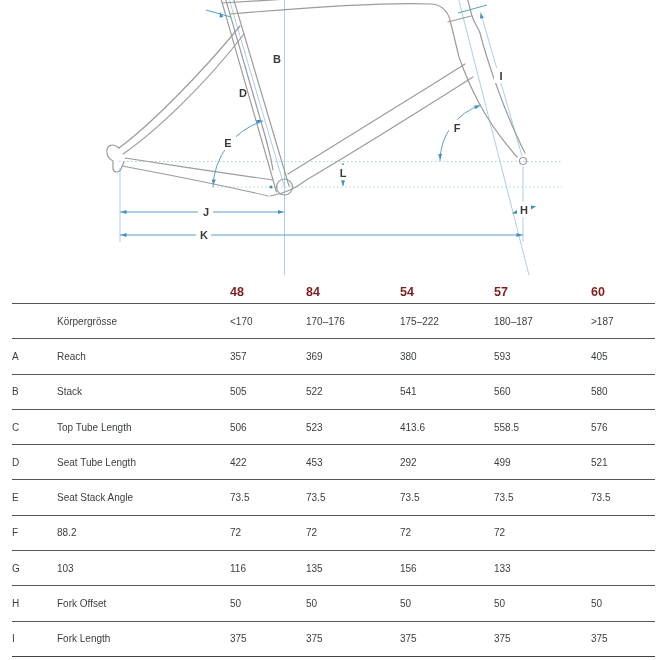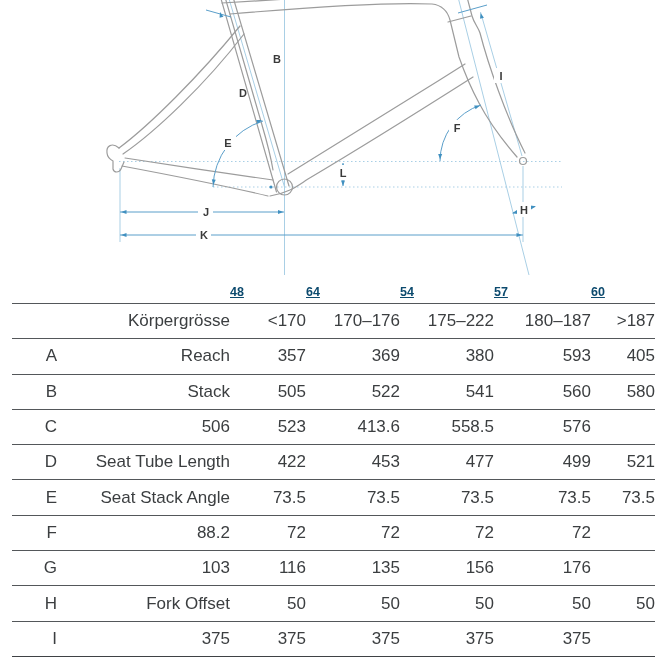--- a/index.html
+++ b/index.html
@@ -1,22 +1,22 @@
 <!DOCTYPE html>
 <html><head>
 <meta charset="utf-8">
 <style>
   html,body{margin:0;padding:0;background:#ffffff;}
   body{width:660px;height:660px;overflow:hidden;font-family:"Liberation Sans",sans-serif;}
   .page{position:relative;width:660px;height:660px;background:#fff;}
   .diagram{position:absolute;left:0;top:0;width:660px;height:280px;}
   .geo-table{position:absolute;left:12px;top:280px;width:643px;color:#3b3e40;}
   .t-row{display:grid;grid-template-columns:45px 173px 76px 94px 94px 97px 1fr;align-items:center;}
-  .t-head{height:23px;border-bottom:1px solid #54575a;font-size:12.5px;font-weight:bold;color:#0c4a6e;text-decoration:underline;}
-  .t-body-row{height:34.3px;border-bottom:1px solid #54575a;font-size:17px;text-align:right;}
+  .t-head{height:23px;border-bottom:1px solid #54575a;font-size:12.5px;font-weight:bold;color:#7f1d1d;}
+  .t-body-row{height:34.3px;border-bottom:1px solid #54575a;font-size:10px;}
   .t-body-row:last-child{border-bottom:1.5px solid #3f4245;}
   .cell{white-space:nowrap;overflow:hidden;}
   .svg-label{font-family:"Liberation Sans",sans-serif;font-size:11px;font-weight:bold;fill:#3a3a3a;}
 </style>
 </head>
 <body>
 
 <div class="page">
 
   <svg class="diagram" viewBox="0 0 660 280">
@@ -111,21 +111,21 @@
       <text class="svg-label" x="204" y="239">K</text>
       <text class="svg-label" x="524" y="214">H</text>
     </g>
   </svg>
 
   <div class="geo-table">
     <div class="t-row t-head" id="header-row">
       <div class="cell"></div>
       <div class="cell"></div>
     <div class="cell">48</div>
-        <div class="cell">64</div>
+        <div class="cell">84</div>
         <div class="cell">54</div>
         <div class="cell">57</div>
         <div class="cell">60</div>
       </div>
     <div id="table-body">
         <div class="t-row t-body-row">
           <div class="cell"></div>
           <div class="cell">Körpergrösse</div>
           <div class="cell">&lt;170</div>
           <div class="cell">170–176</div>
@@ -146,32 +146,33 @@
           <div class="cell">B</div>
           <div class="cell">Stack</div>
           <div class="cell">505</div>
           <div class="cell">522</div>
           <div class="cell">541</div>
           <div class="cell">560</div>
           <div class="cell">580</div>
         </div>
         <div class="t-row t-body-row">
           <div class="cell">C</div>
+          <div class="cell">Top Tube Length</div>
           <div class="cell">506</div>
           <div class="cell">523</div>
           <div class="cell">413.6</div>
           <div class="cell">558.5</div>
           <div class="cell">576</div>
         </div>
         <div class="t-row t-body-row">
           <div class="cell">D</div>
           <div class="cell">Seat Tube Length</div>
           <div class="cell">422</div>
           <div class="cell">453</div>
-          <div class="cell">477</div>
+          <div class="cell">292</div>
           <div class="cell">499</div>
           <div class="cell">521</div>
         </div>
         <div class="t-row t-body-row">
           <div class="cell">E</div>
           <div class="cell">Seat Stack Angle</div>
           <div class="cell">73.5</div>
           <div class="cell">73.5</div>
           <div class="cell">73.5</div>
           <div class="cell">73.5</div>
@@ -184,33 +185,34 @@
           <div class="cell">72</div>
           <div class="cell">72</div>
           <div class="cell">72</div>
         </div>
         <div class="t-row t-body-row">
           <div class="cell">G</div>
           <div class="cell">103</div>
           <div class="cell">116</div>
           <div class="cell">135</div>
           <div class="cell">156</div>
-          <div class="cell">176</div>
+          <div class="cell">133</div>
         </div>
         <div class="t-row t-body-row">
           <div class="cell">H</div>
           <div class="cell">Fork Offset</div>
           <div class="cell">50</div>
           <div class="cell">50</div>
           <div class="cell">50</div>
           <div class="cell">50</div>
           <div class="cell">50</div>
         </div>
         <div class="t-row t-body-row">
           <div class="cell">I</div>
+          <div class="cell">Fork Length</div>
           <div class="cell">375</div>
           <div class="cell">375</div>
           <div class="cell">375</div>
           <div class="cell">375</div>
           <div class="cell">375</div>
         </div>
       </div>
   </div>
 
 </div>

